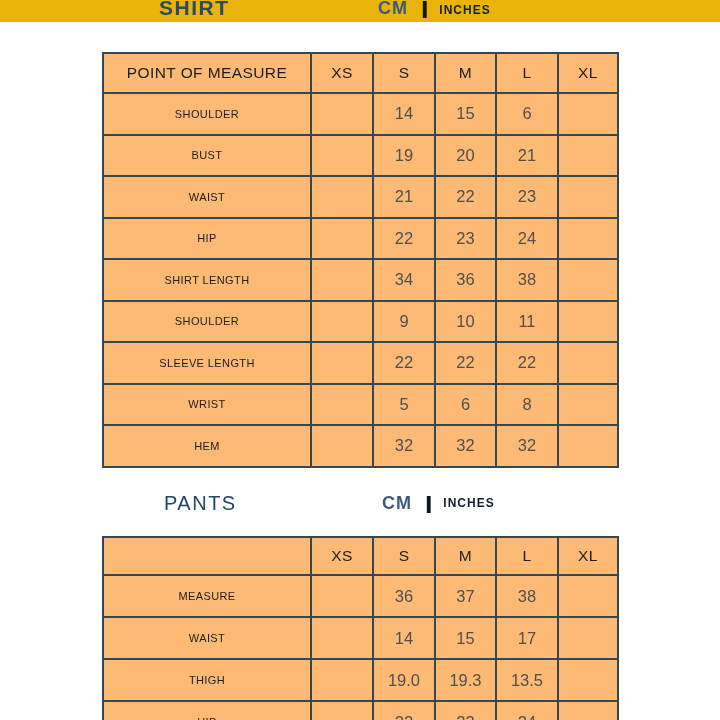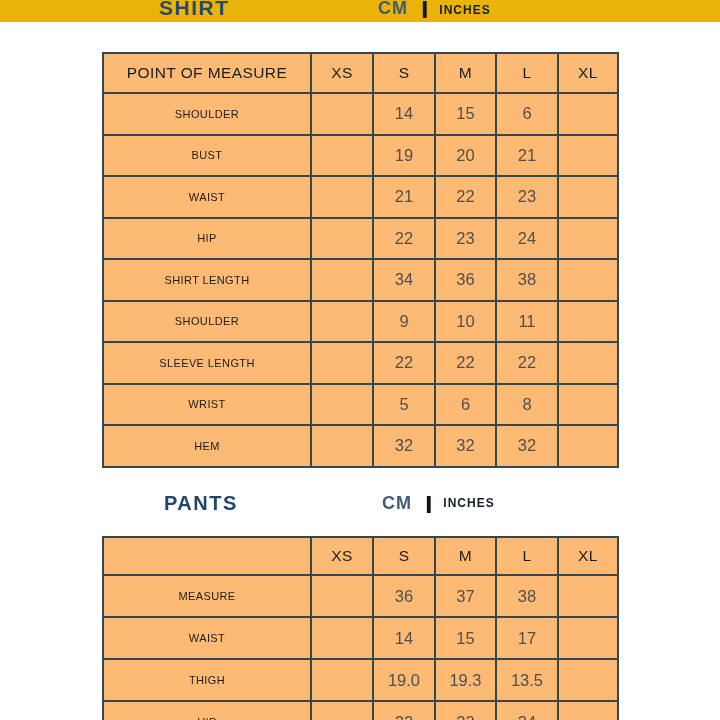--- a/index.html
+++ b/index.html
@@ -59,21 +59,21 @@
   .section-header {
     position: absolute;
     top: 488px; left: 102px;
     width: 515px; height: 30px;
   }
   .section-title {
     position: absolute;
     left: 62px; top: 0;
     line-height: 30px;
     font-size: 20px;
-    font-weight: 700;
+    font-weight: 400;
     letter-spacing: 1.5px;
     color: #22456a;
   }
   .section-units {
     position: absolute;
     left: 280px; top: 0;
     height: 30px;
     display: flex;
     align-items: center;
   }

